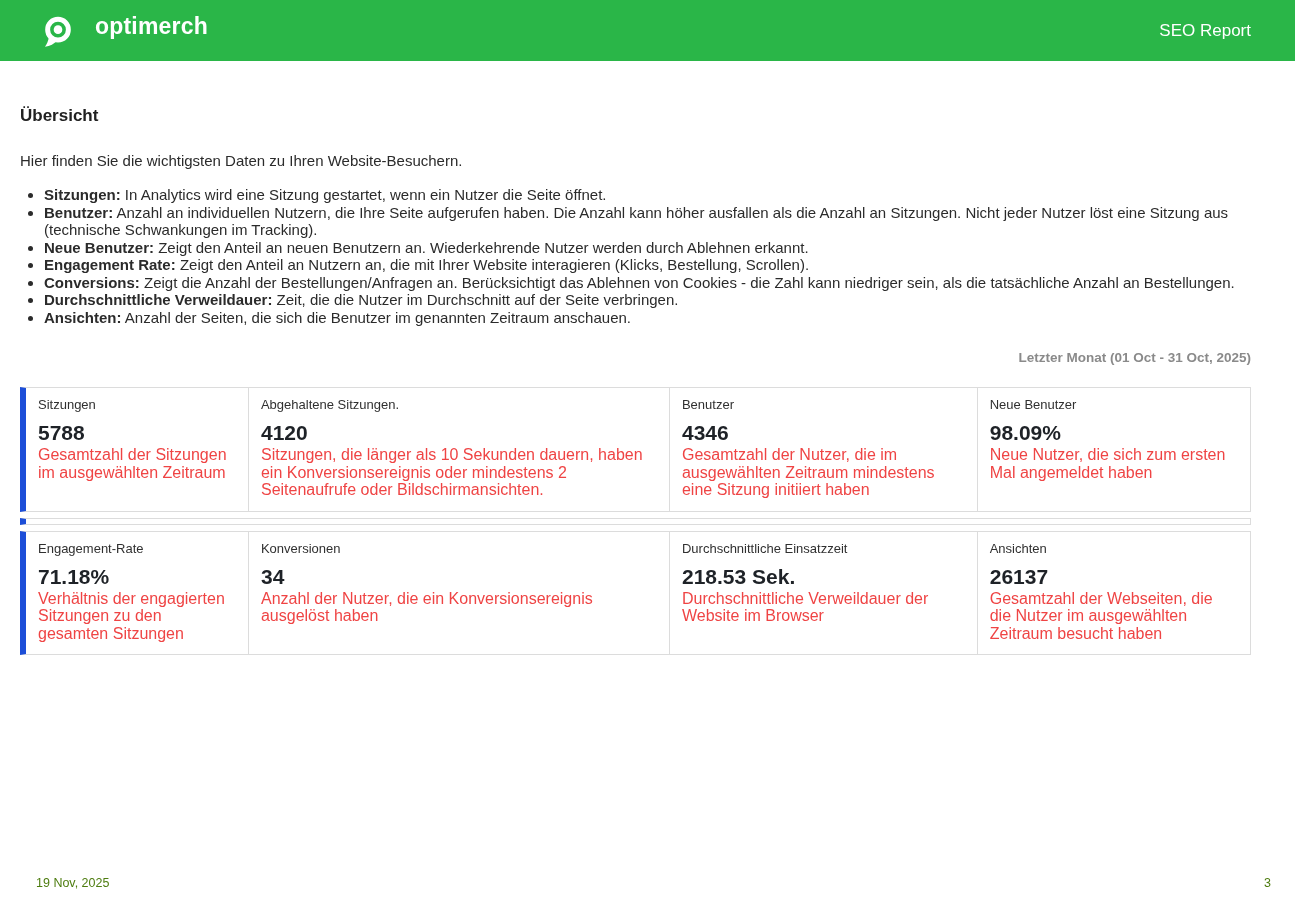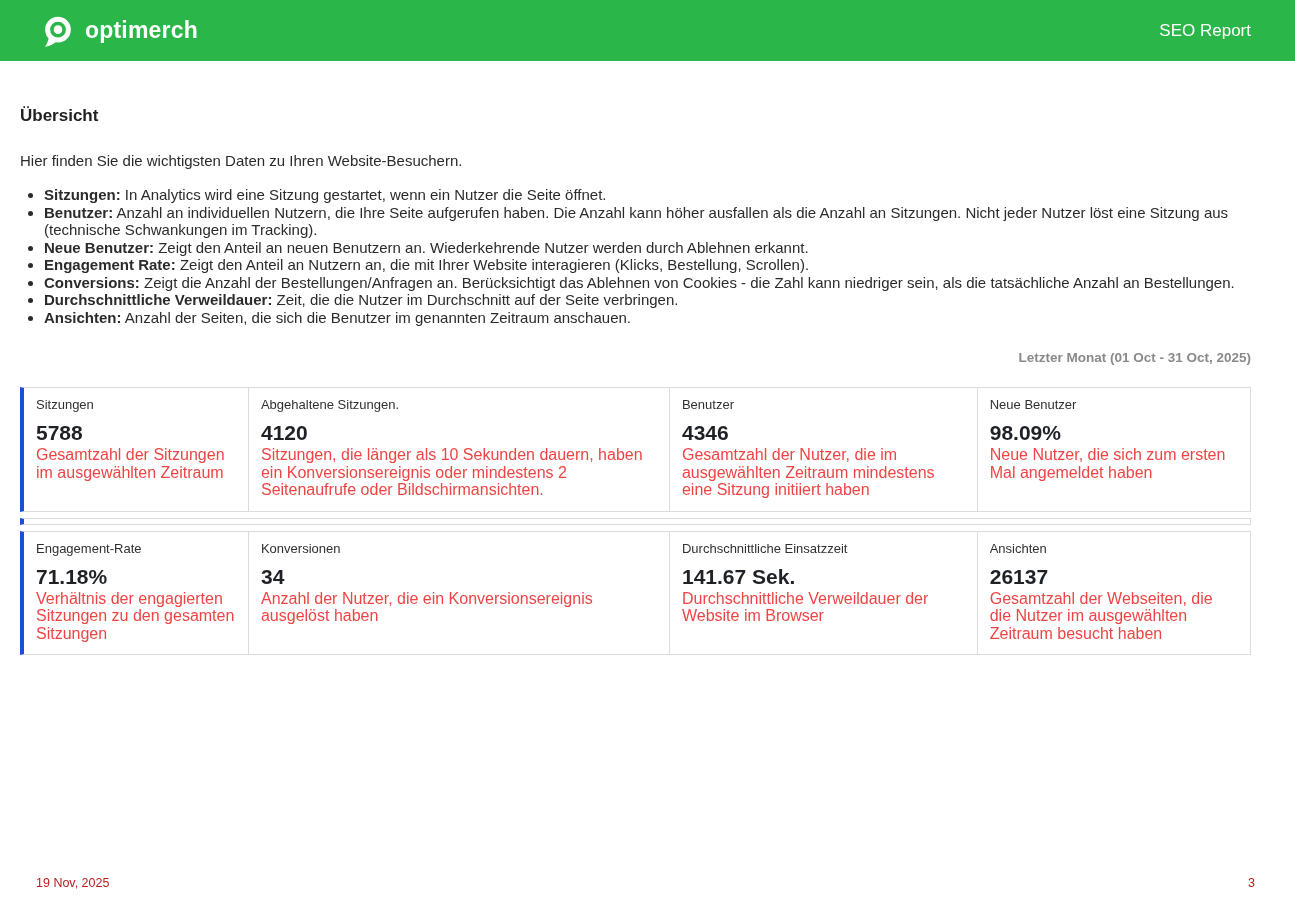--- a/index.html
+++ b/index.html
@@ -19,21 +19,21 @@
 
   
   .topbar {
     height: 61px;
     background: var(--accent, #2ab648);
     display: flex;
     align-items: center;
     justify-content: space-between;
     padding: 0 44px 0 40px;
   }
-  .brand { display: flex; align-items: center; gap: 9px; }
+  .brand { display: flex; align-items: flex-start; gap: 19px; }
   .brand svg { display: block; }
   .brand-name {
     color: #fff;
     font-size: 23px;
     font-weight: bold;
     letter-spacing: 0.2px;
   }
   .report-title {
     color: #fff;
     font-size: 17px;
@@ -82,21 +82,21 @@
     border-spacing: 0 6px;
     table-layout: fixed;
   }
   table.metrics td {
     background: #fff;
     border: 1px solid #dcdcdc;
     border-left: none;
     vertical-align: top;
     padding: 9px 12px 12px 12px;
   }
-  table.metrics td:first-child { border-left: 4px solid #1d4ed8; }
+  table.metrics td:first-child { border-left: 6px solid #1d4ed8; }
   table.metrics tr.spacer td { height: 7px; padding: 0; }
   .metric-label {
     font-size: 13px;
     color: #303030;
   }
   .metric-value {
     margin-top: 9px;
     font-size: 21px;
     font-weight: bold;
     color: #1e2227;
@@ -105,26 +105,26 @@
     margin-top: 1px;
     font-size: 16px;
     line-height: 17.5px;
     color: #ef4444;
   }
 
   
   .footer {
     position: absolute;
     left: 36px;
-    right: 40px;
+    right: 24px;
     bottom: 20px;
     display: flex;
     justify-content: space-between;
     font-size: 12.5px;
-    color: #b91c1c;
+    color: #4d7c0f;
   }
 </style>
 </head>
 <body>
 
 <div class="page">
 
   <div class="topbar">
     <div class="brand">
       <span>
@@ -196,21 +196,21 @@
           <div class="metric-value">71.18%</div>
           <div class="metric-desc">Verhältnis der engagierten Sitzungen zu den gesamten Sitzungen</div>
         </td>
         <td>
           <div class="metric-label">Konversionen</div>
           <div class="metric-value">34</div>
           <div class="metric-desc">Anzahl der Nutzer, die ein Konversionsereignis ausgelöst haben</div>
         </td>
         <td>
           <div class="metric-label">Durchschnittliche Einsatzzeit</div>
-          <div class="metric-value">141.67 Sek.</div>
+          <div class="metric-value">218.53 Sek.</div>
           <div class="metric-desc">Durchschnittliche Verweildauer der Website im Browser</div>
         </td>
         <td>
           <div class="metric-label">Ansichten</div>
           <div class="metric-value">26137</div>
           <div class="metric-desc">Gesamtzahl der Webseiten, die die Nutzer im ausgewählten Zeitraum besucht haben</div>
         </td>
       </tr>
     </tbody>
       </table>

